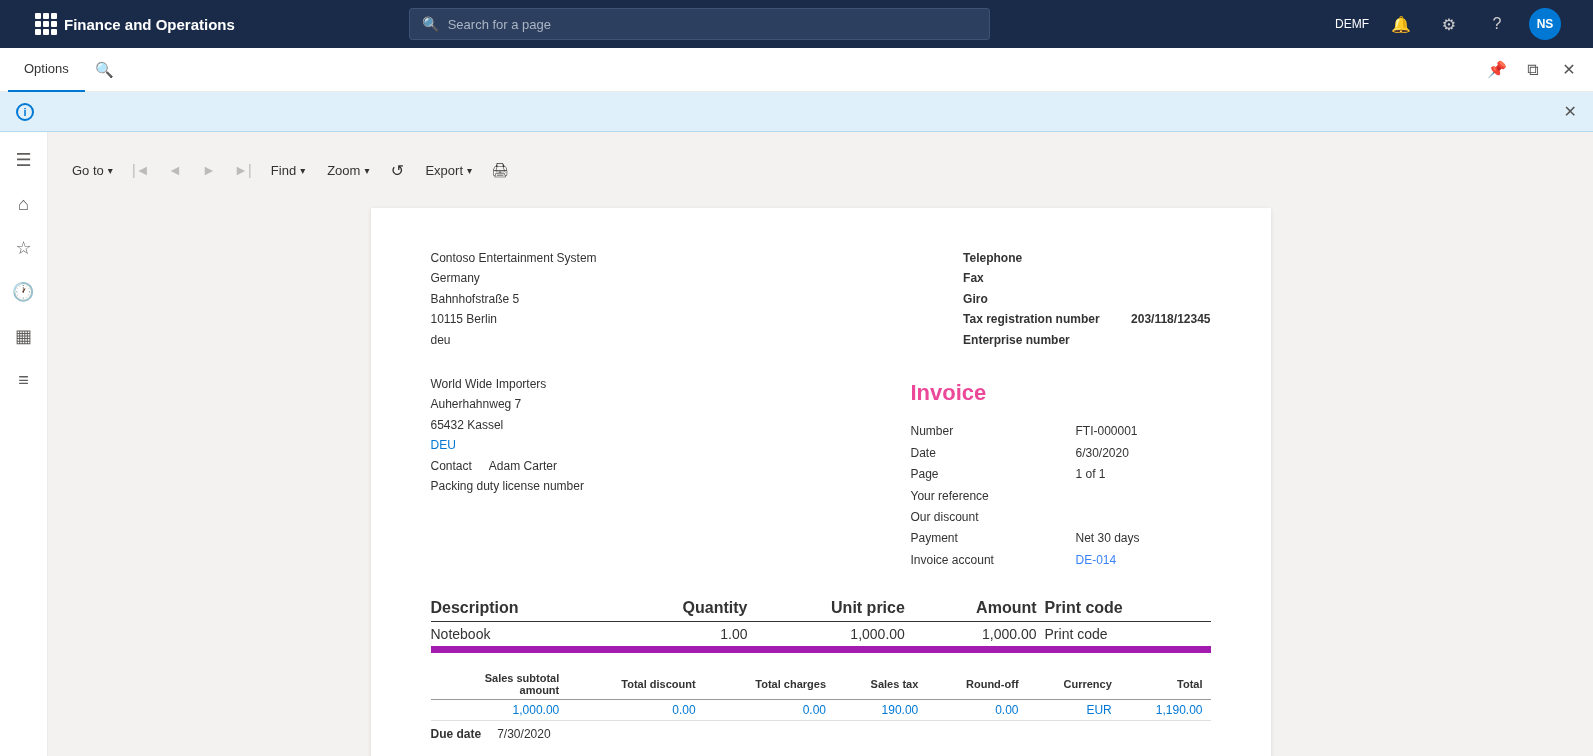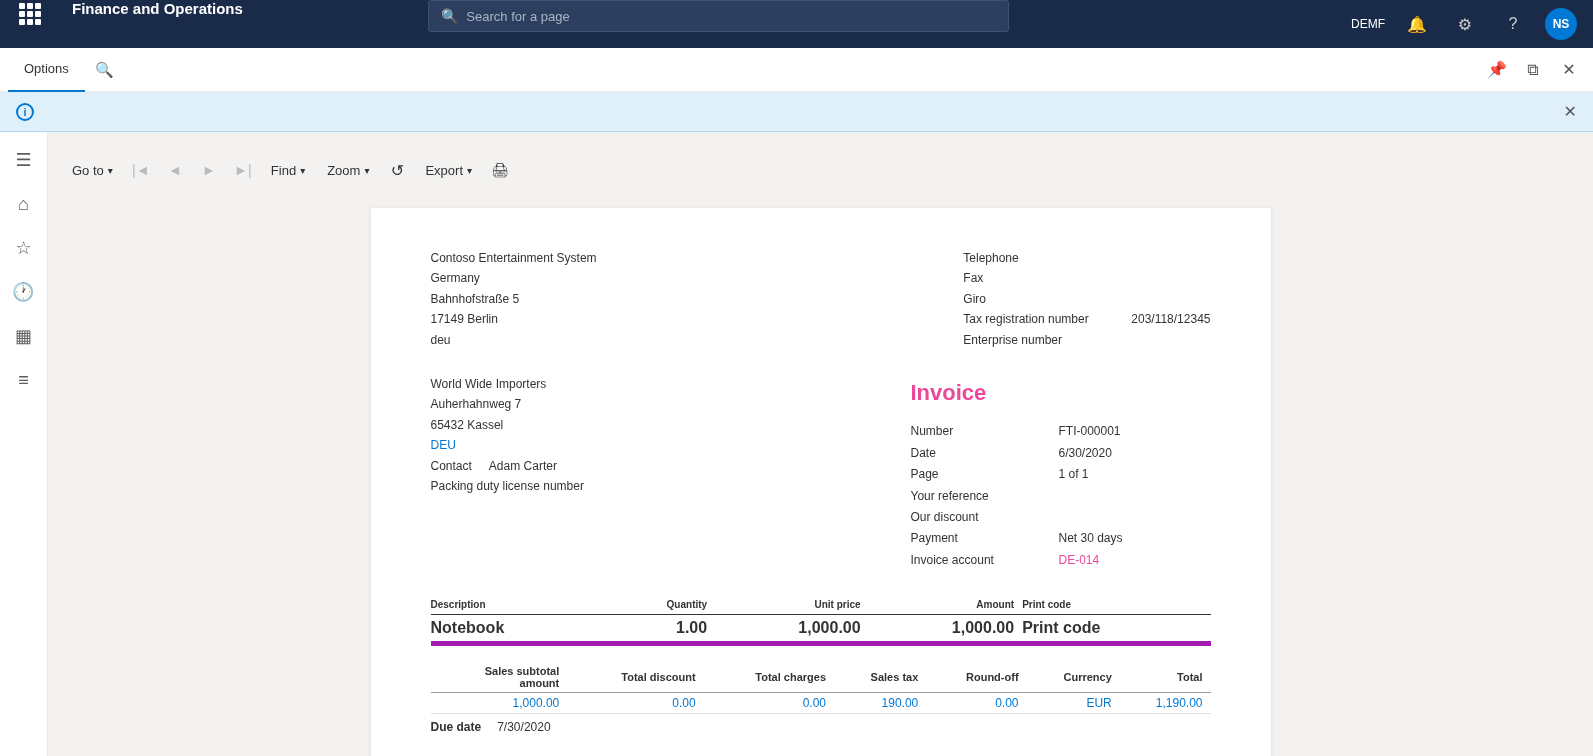--- a/index.html
+++ b/index.html
@@ -3,22 +3,23 @@
   <meta charset="utf-8">
   <style>
     * { box-sizing: border-box; margin: 0; padding: 0; }
     body { font-family: 'Segoe UI', sans-serif; font-size: 13px; background: #f3f2f1; color: #333; }
 
     
     .top-nav {
       background: #1a2b4a;
       height: 48px;
       display: flex;
-      padding: 0 16px;
-      gap: 28px;
+      align-items: center;
+      padding: 0 32px;
+      gap: 4px;
     }
     .top-nav-grid {
       width: 28px;
       height: 28px;
       display: flex;
       align-items: center;
       justify-content: center;
       cursor: pointer;
     }
     .grid-icon {
@@ -271,59 +272,58 @@
       padding: 40px 60px;
       box-shadow: 0 1px 4px rgba(0,0,0,0.1);
     }
     .company-header-row {
       display: flex;
       justify-content: space-between;
       margin-bottom: 24px;
     }
     .company-left { font-size: 12px; line-height: 1.7; }
     .company-right { font-size: 12px; line-height: 1.7; min-width: 240px; }
-    .company-right-row { display: flex; gap: 8px; }
+    .company-right-row { display: flex; gap: 8px; font-weight: bold; }
     .company-right-label { min-width: 160px; }
     .company-right-value {}
 
     .invoice-main-row {
       display: flex;
       justify-content: space-between;
       margin-bottom: 24px;
       margin-top: 20px;
     }
     .invoice-left { font-size: 12px; line-height: 1.7; }
     .deu-link { color: #0078d4; text-decoration: none; cursor: pointer; }
     .invoice-right { font-size: 12px; line-height: 1.7; min-width: 300px; }
     .invoice-title { font-size: 22px; font-weight: bold; margin-bottom: 10px; color: #ec4899; }
-    .invoice-right-row { display: flex; gap: 8px; margin-bottom: 1px; }
+    .invoice-right-row { display: flex; gap: 25px; margin-bottom: 1px; }
     .inv-label { min-width: 140px; }
     .inv-value { font-weight: normal; }
-    .inv-link { color: #ec4899; text-decoration: none; cursor: pointer; }
+    .inv-link { color: #3b82f6; text-decoration: none; cursor: pointer; }
 
     
     .invoice-table {
       width: 100%;
       border-collapse: collapse;
       margin-top: 10px;
       margin-bottom: 16px;
     }
     .invoice-table th {
       font-weight: 600;
-      font-size: 10px;
+      font-size: 16px;
       padding: 4px 8px 4px 0;
       text-align: left;
       border-bottom: 1px solid #333;
     }
     .invoice-table th.right { text-align: right; }
     .invoice-table td {
-      font-size: 16px;
+      font-size: 14px;
       padding: 4px 8px 4px 0;
-      border-bottom: 5px solid #a21caf;
-      font-weight: bold;
+      border-bottom: 7px solid #a21caf;
     }
     .invoice-table td.right { text-align: right; }
 
     
     .summary-table {
       width: 100%;
       border-collapse: collapse;
       margin-top: 4px;
     }
     .summary-table th {
@@ -441,21 +441,21 @@
       <div class="rpt-nav-btn" title="Print">🖨</div>
     </div>
 
     <div class="invoice-doc">
 
       <div class="company-header-row">
         <div class="company-left">
           <div>Contoso Entertainment System</div>
           <div>Germany</div>
           <div>Bahnhofstraße 5</div>
-          <div>17149 Berlin</div>
+          <div>10115 Berlin</div>
           <div>deu</div>
         </div>
         <div class="company-right">
           <div class="company-right-row">
             <span class="company-right-label">Telephone</span>
           </div>
           <div class="company-right-row">
             <span class="company-right-label">Fax</span>
           </div>
           <div class="company-right-row">

